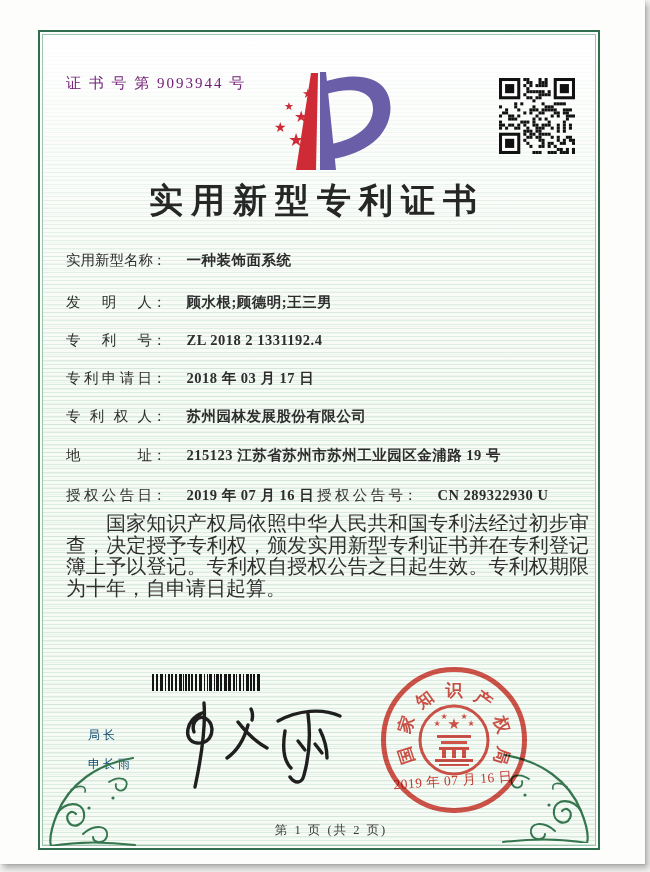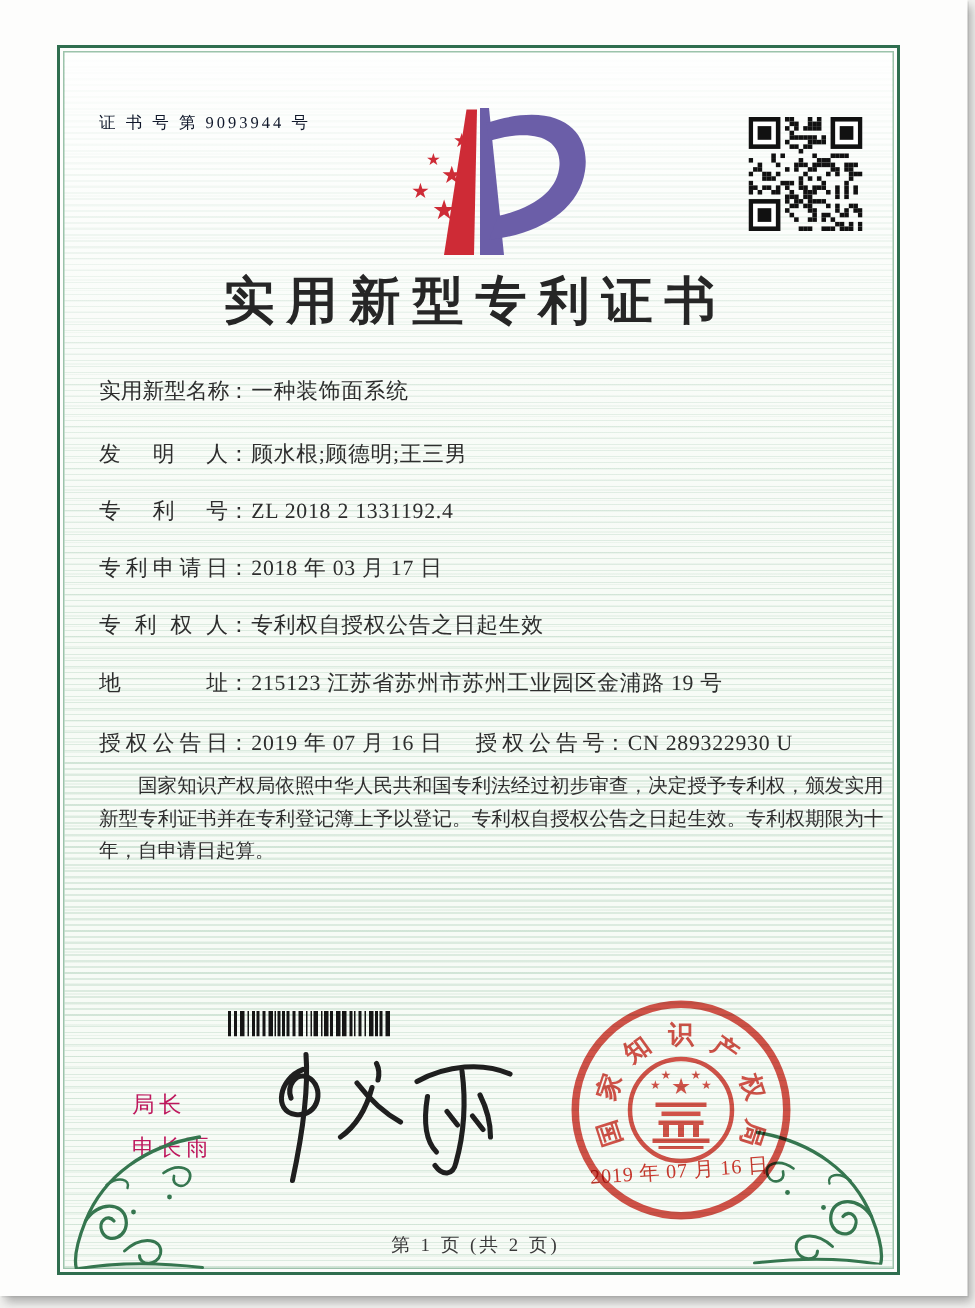--- a/index.html
+++ b/index.html
@@ -19,62 +19,62 @@
   }
   .frame-inner{
     position:absolute;inset:2px;border:1px solid #9cc3ab;
     background:
       linear-gradient(180deg,rgba(255,255,255,.95) 0%,rgba(255,255,255,.25) 26%,rgba(255,255,255,0) 45%),
       repeating-linear-gradient(0deg,rgba(123,178,143,.22) 0px,rgba(123,178,143,.22) 1px,rgba(255,255,255,0) 1px,rgba(255,255,255,0) 4px),
       repeating-linear-gradient(0deg,rgba(123,178,143,.10) 0px,rgba(123,178,143,.10) 1px,rgba(255,255,255,0) 1px,rgba(255,255,255,0) 7px),
       #f7fbf6;
   }
   .cert-no{
-    position:absolute;left:66px;top:74px;font-size:11px;color:#0f172a;
+    position:absolute;left:66px;top:74px;font-size:15px;color:#701a75;
     letter-spacing:2px;
   }
   .logo{position:absolute;left:256px;top:70px;width:152px;height:106px;}
   .qr{position:absolute;left:499px;top:78px;width:76px;height:76px;}
   .title{
     position:absolute;left:38px;top:178px;width:558px;text-align:center;
     font-size:34px;font-weight:bold;color:#262626;letter-spacing:8px;
   }
   .field-row{position:absolute;left:66px;font-size:14.5px;color:#2d2d2d;white-space:nowrap;}
   .jlabel{display:inline-flex;justify-content:space-between;width:86px;vertical-align:bottom;}
   .colon{display:inline-block;}
-  .fvalue{margin-left:1px;letter-spacing:.5px;}
+  .fvalue{margin-left:20px;letter-spacing:.5px;font-weight:bold;}
   .grant2{position:absolute;left:251px;top:0;white-space:nowrap;}
   .legal{
     position:absolute;left:66px;top:513px;width:523px;
-    font-size:13px;line-height:21.6px;color:#2e2e2e;text-align:justify;
+    font-size:20px;line-height:21.6px;color:#2e2e2e;text-align:justify;
   }
   .legal p{margin:0;text-indent:2em;}
   .barcode{position:absolute;left:152px;top:674px;width:112px;height:17px;}
-  .signer{position:absolute;left:88px;font-size:15px;color:#be185d;letter-spacing:3px;}
+  .signer{position:absolute;left:88px;font-size:12px;color:#0c4a6e;letter-spacing:3px;}
   .sig-svg{position:absolute;left:172px;top:697px;width:185px;height:96px;}
   .seal{
     position:absolute;left:381px;top:667px;width:136px;height:136px;
     border:5px solid #d23b31;border-radius:50%;
     opacity:.88;mix-blend-mode:multiply;z-index:6;
   }
   .seal-char{
     position:absolute;left:50%;top:50%;font-size:17px;font-weight:bold;color:#d23b31;
     font-family:"Liberation Serif","DejaVu Serif",serif;
   }
   .emblem{position:absolute;left:50%;top:50%;width:78px;height:78px;transform:translate(-50%,-50%);}
   .seal-date{
     position:absolute;left:383px;top:772px;width:140px;text-align:center;
     font-size:13.5px;color:#d23b31;letter-spacing:.5px;transform:rotate(-4deg);
     z-index:7;mix-blend-mode:multiply;
   }
   .ornament{position:absolute;width:96px;height:96px;z-index:2;}
   .orn-left{left:41px;top:750px;}
   .orn-right{left:501px;top:747px;transform:scaleX(-1);}
   .footer{
-    position:absolute;left:38px;top:822px;width:558px;text-align:center;
+    position:absolute;left:52px;top:822px;width:558px;text-align:center;
     font-size:12.5px;color:#3a3a3a;letter-spacing:2px;
   }
 </style>
 </head>
 <body>
 
 <div class="paper">
   <div class="frame">
     <div class="frame-inner"></div>
   </div>
@@ -312,21 +312,21 @@
         <span>请</span>
         <span>日</span>
       </span><span class="colon">：</span><span class="fvalue">2018 年 03 月 17 日</span>
   </div>
   <div class="field-row" style="top:407px">
     <span class="jlabel">
         <span>专</span>
         <span>利</span>
         <span>权</span>
         <span>人</span>
-      </span><span class="colon">：</span><span class="fvalue">专利权自授权公告之日起生效</span>
+      </span><span class="colon">：</span><span class="fvalue">苏州园林发展股份有限公司</span>
   </div>
   <div class="field-row" style="top:446px">
     <span class="jlabel">
         <span>地</span>
         <span>址</span>
       </span><span class="colon">：</span><span class="fvalue">215123 江苏省苏州市苏州工业园区金浦路 19 号</span>
   </div>
 
   <div class="field-row" style="top:486px;width:523px">
     <span class="jlabel">

